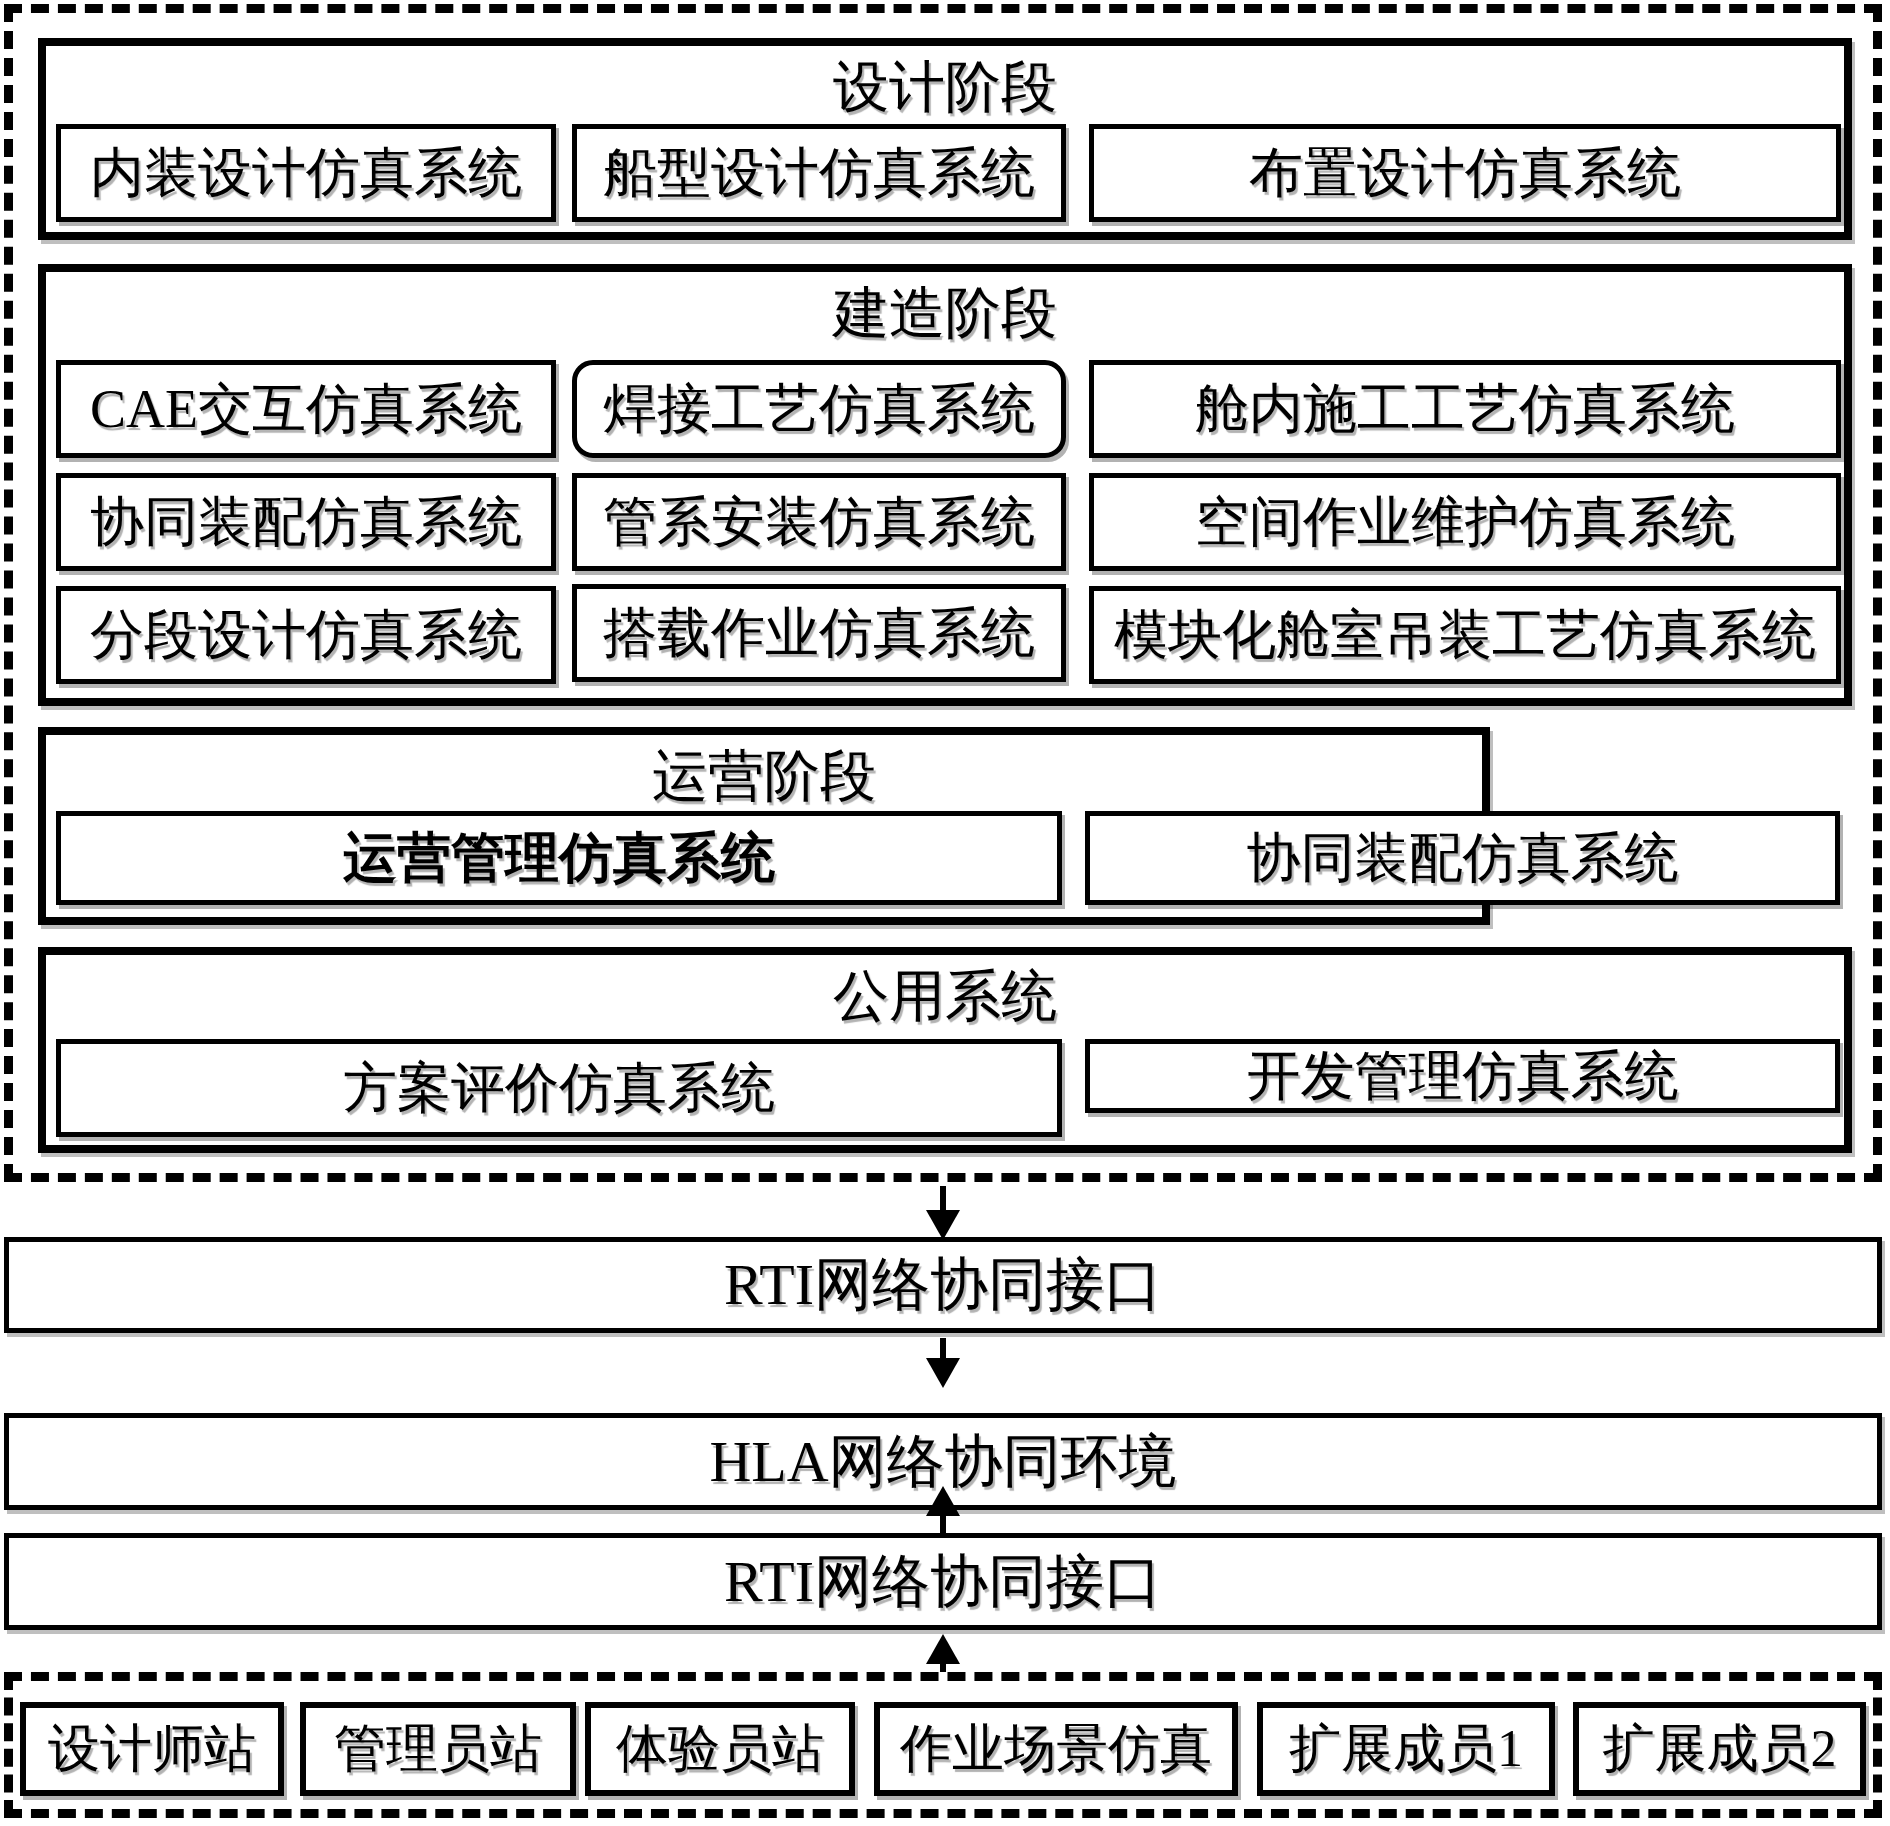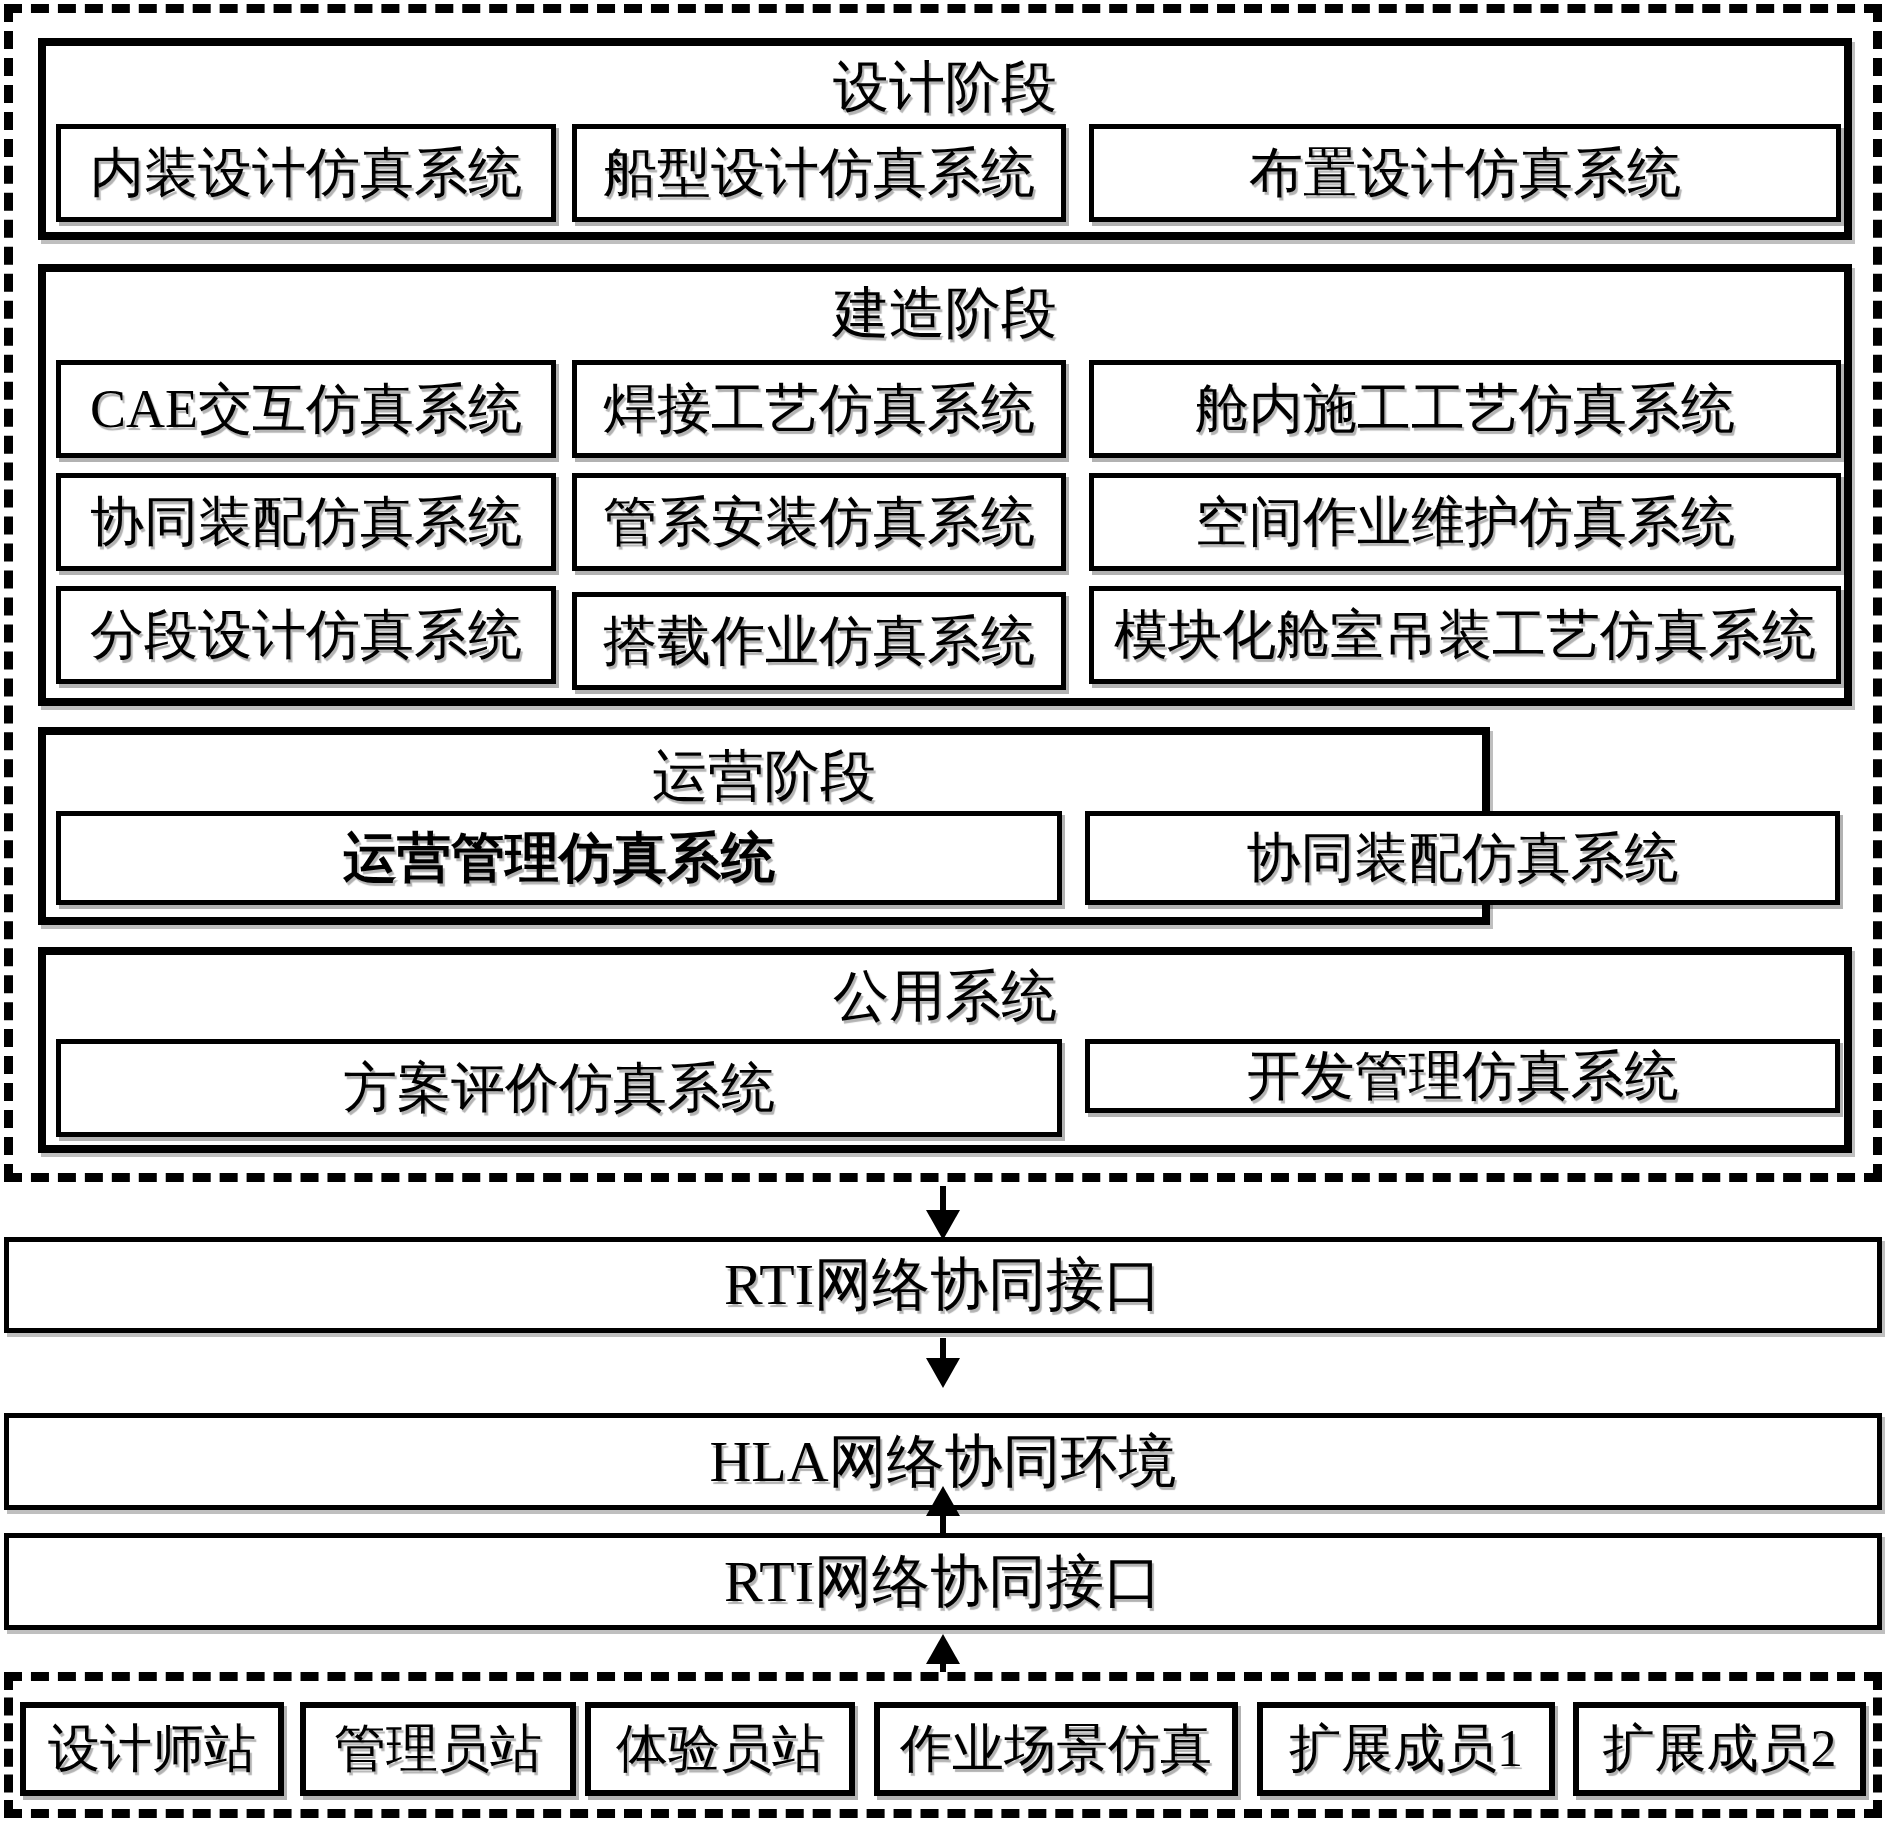--- a/index.html
+++ b/index.html
@@ -52,27 +52,27 @@
   <div class="section" style="left:38px; top:38px; width:1814px; height:202px;">
     <div class="section-title">设计阶段</div>
     <div class="inner-box" style="left:10px; top:78px; width:500px; height:98px;">内装设计仿真系统</div>
     <div class="inner-box" style="left:526px; top:78px; width:494px; height:98px;">船型设计仿真系统</div>
     <div class="inner-box" style="left:1043px; top:78px; width:752px; height:98px;">布置设计仿真系统</div>
   </div>
 
   <div class="section" style="left:38px; top:264px; width:1814px; height:442px;">
     <div class="section-title">建造阶段</div>
     <div class="inner-box" style="left:10px; top:88px; width:500px; height:98px;">CAE交互仿真系统</div>
-    <div class="inner-box" style="left:526px; top:88px; width:494px; height:98px;">焊接工艺仿真系统</div>
+    <div class="inner-box" style="left:526px; top:88px; width:494px; height:98px;border-radius:21px;">焊接工艺仿真系统</div>
     <div class="inner-box" style="left:1043px; top:88px; width:752px; height:98px;">舱内施工工艺仿真系统</div>
     <div class="inner-box" style="left:10px; top:201px; width:500px; height:98px;">协同装配仿真系统</div>
     <div class="inner-box" style="left:526px; top:201px; width:494px; height:98px;">管系安装仿真系统</div>
     <div class="inner-box" style="left:1043px; top:201px; width:752px; height:98px;">空间作业维护仿真系统</div>
     <div class="inner-box" style="left:10px; top:314px; width:500px; height:98px;">分段设计仿真系统</div>
-    <div class="inner-box" style="left:526px; top:320px; width:494px; height:98px;">搭载作业仿真系统</div>
+    <div class="inner-box" style="left:526px; top:312px; width:494px; height:98px;">搭载作业仿真系统</div>
     <div class="inner-box" style="left:1043px; top:314px; width:752px; height:98px;">模块化舱室吊装工艺仿真系统</div>
   </div>
 
   <div class="section" style="left:38px; top:727px; width:1452px; height:198px;">
     <div class="section-title">运营阶段</div>
     <div class="inner-box" style="left:10px; top:76px; width:1006px; height:94px;font-weight:bold;">运营管理仿真系统</div>
     <div class="inner-box" style="left:1039px; top:76px; width:755px; height:94px;">协同装配仿真系统</div>
   </div>
 
   <div class="section" style="left:38px; top:947px; width:1814px; height:206px;">

